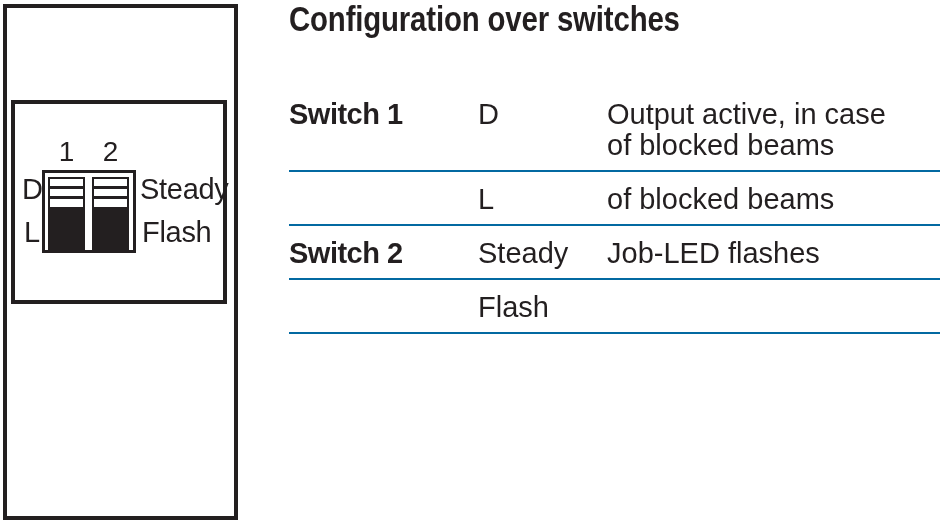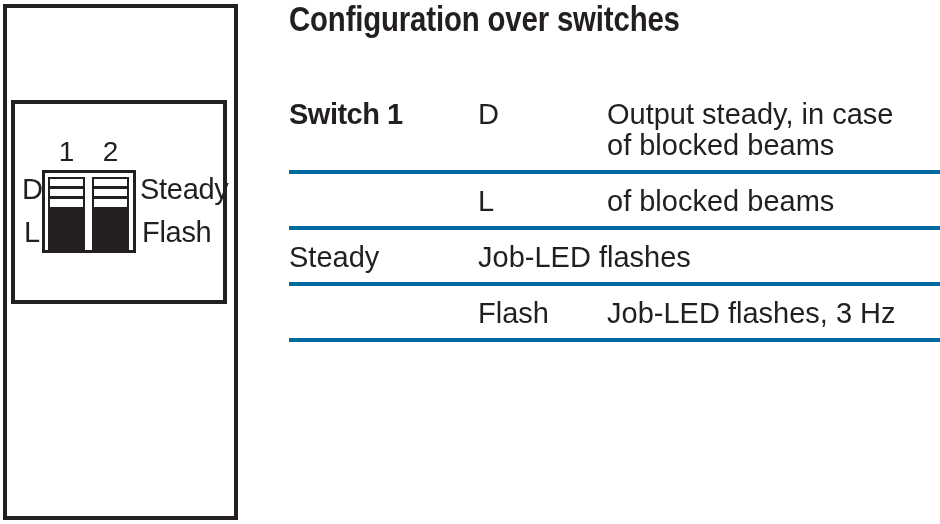--- a/index.html
+++ b/index.html
@@ -91,21 +91,21 @@
   .config-table {
     position: absolute;
     left: 289px; top: 99px;
     width: 651px;
     font-size: 29px;
     line-height: 31px;
   }
   .trow {
     display: grid;
     grid-template-columns: 189px 129px 1fr;
-    border-bottom: 4px solid #0369a1;
+    border-bottom: 2px solid #0369a1;
     padding: 12px 0 9px 0;
   }
   .trow.first { padding-top: 0; }
   .cell-name {
     font-weight: bold;
     letter-spacing: -0.5px;
   }
   .cell-desc div { white-space: nowrap; }
 </style>
 </head>
@@ -141,42 +141,40 @@
   </div>
 
   <h1 class="doc-title">Configuration over switches</h1>
 
   <div class="config-table">
 
     <div class="trow first">
       <div class="cell-name">Switch 1</div>
       <div class="cell-value">D</div>
       <div class="cell-desc">
-        <div>Output steady, in case</div>
+        <div>Output active, in case</div>
         <div>of blocked beams</div>
       </div>
     </div>
 
     <div class="trow">
       <div class="cell-name"></div>
       <div class="cell-value">L</div>
       <div class="cell-desc">
         <div>of blocked beams</div>
       </div>
     </div>
 
     <div class="trow">
+      <div class="cell-name">Switch 2</div>
       <div class="cell-value">Steady</div>
       <div class="cell-desc">
         <div>Job-LED flashes</div>
       </div>
     </div>
 
     <div class="trow">
       <div class="cell-name"></div>
       <div class="cell-value">Flash</div>
-      <div class="cell-desc">
-        <div>Job-LED flashes, 3 Hz</div>
-      </div>
     </div>
 
   </div>
 </div>
 
 </body></html>

